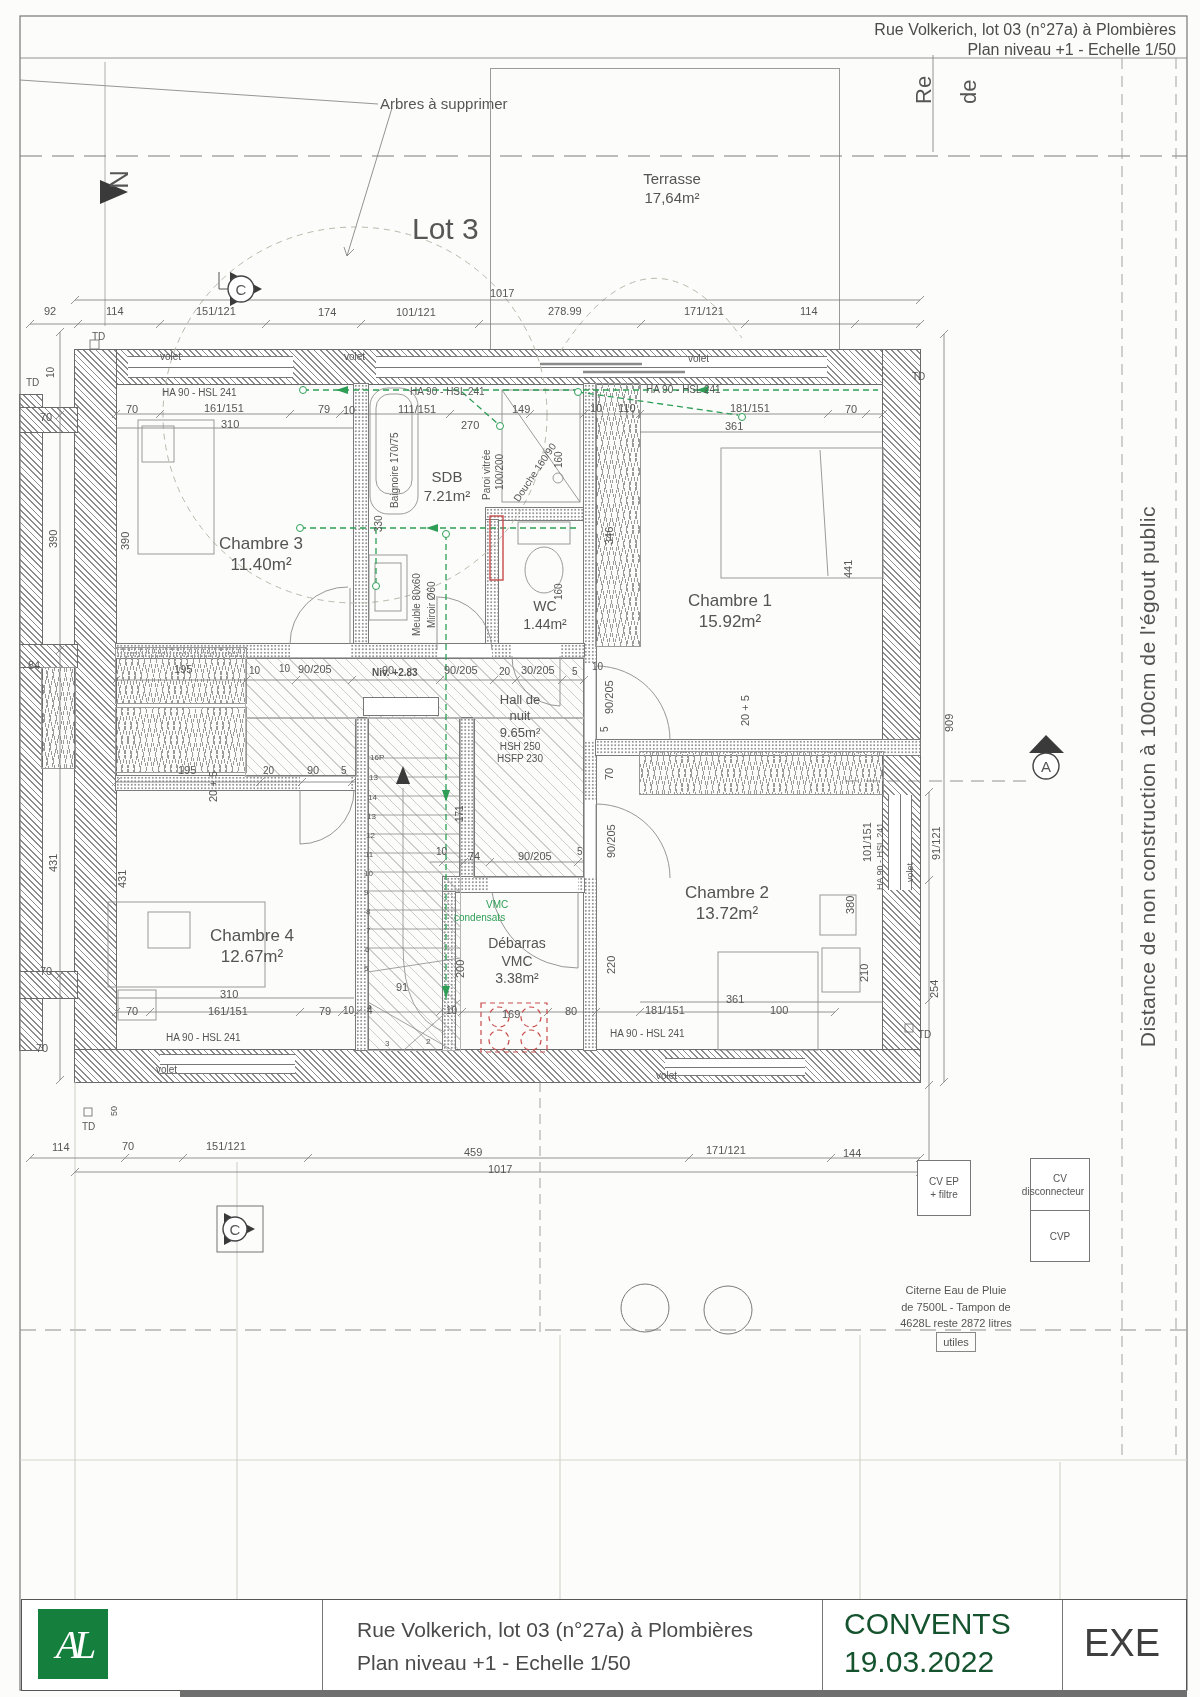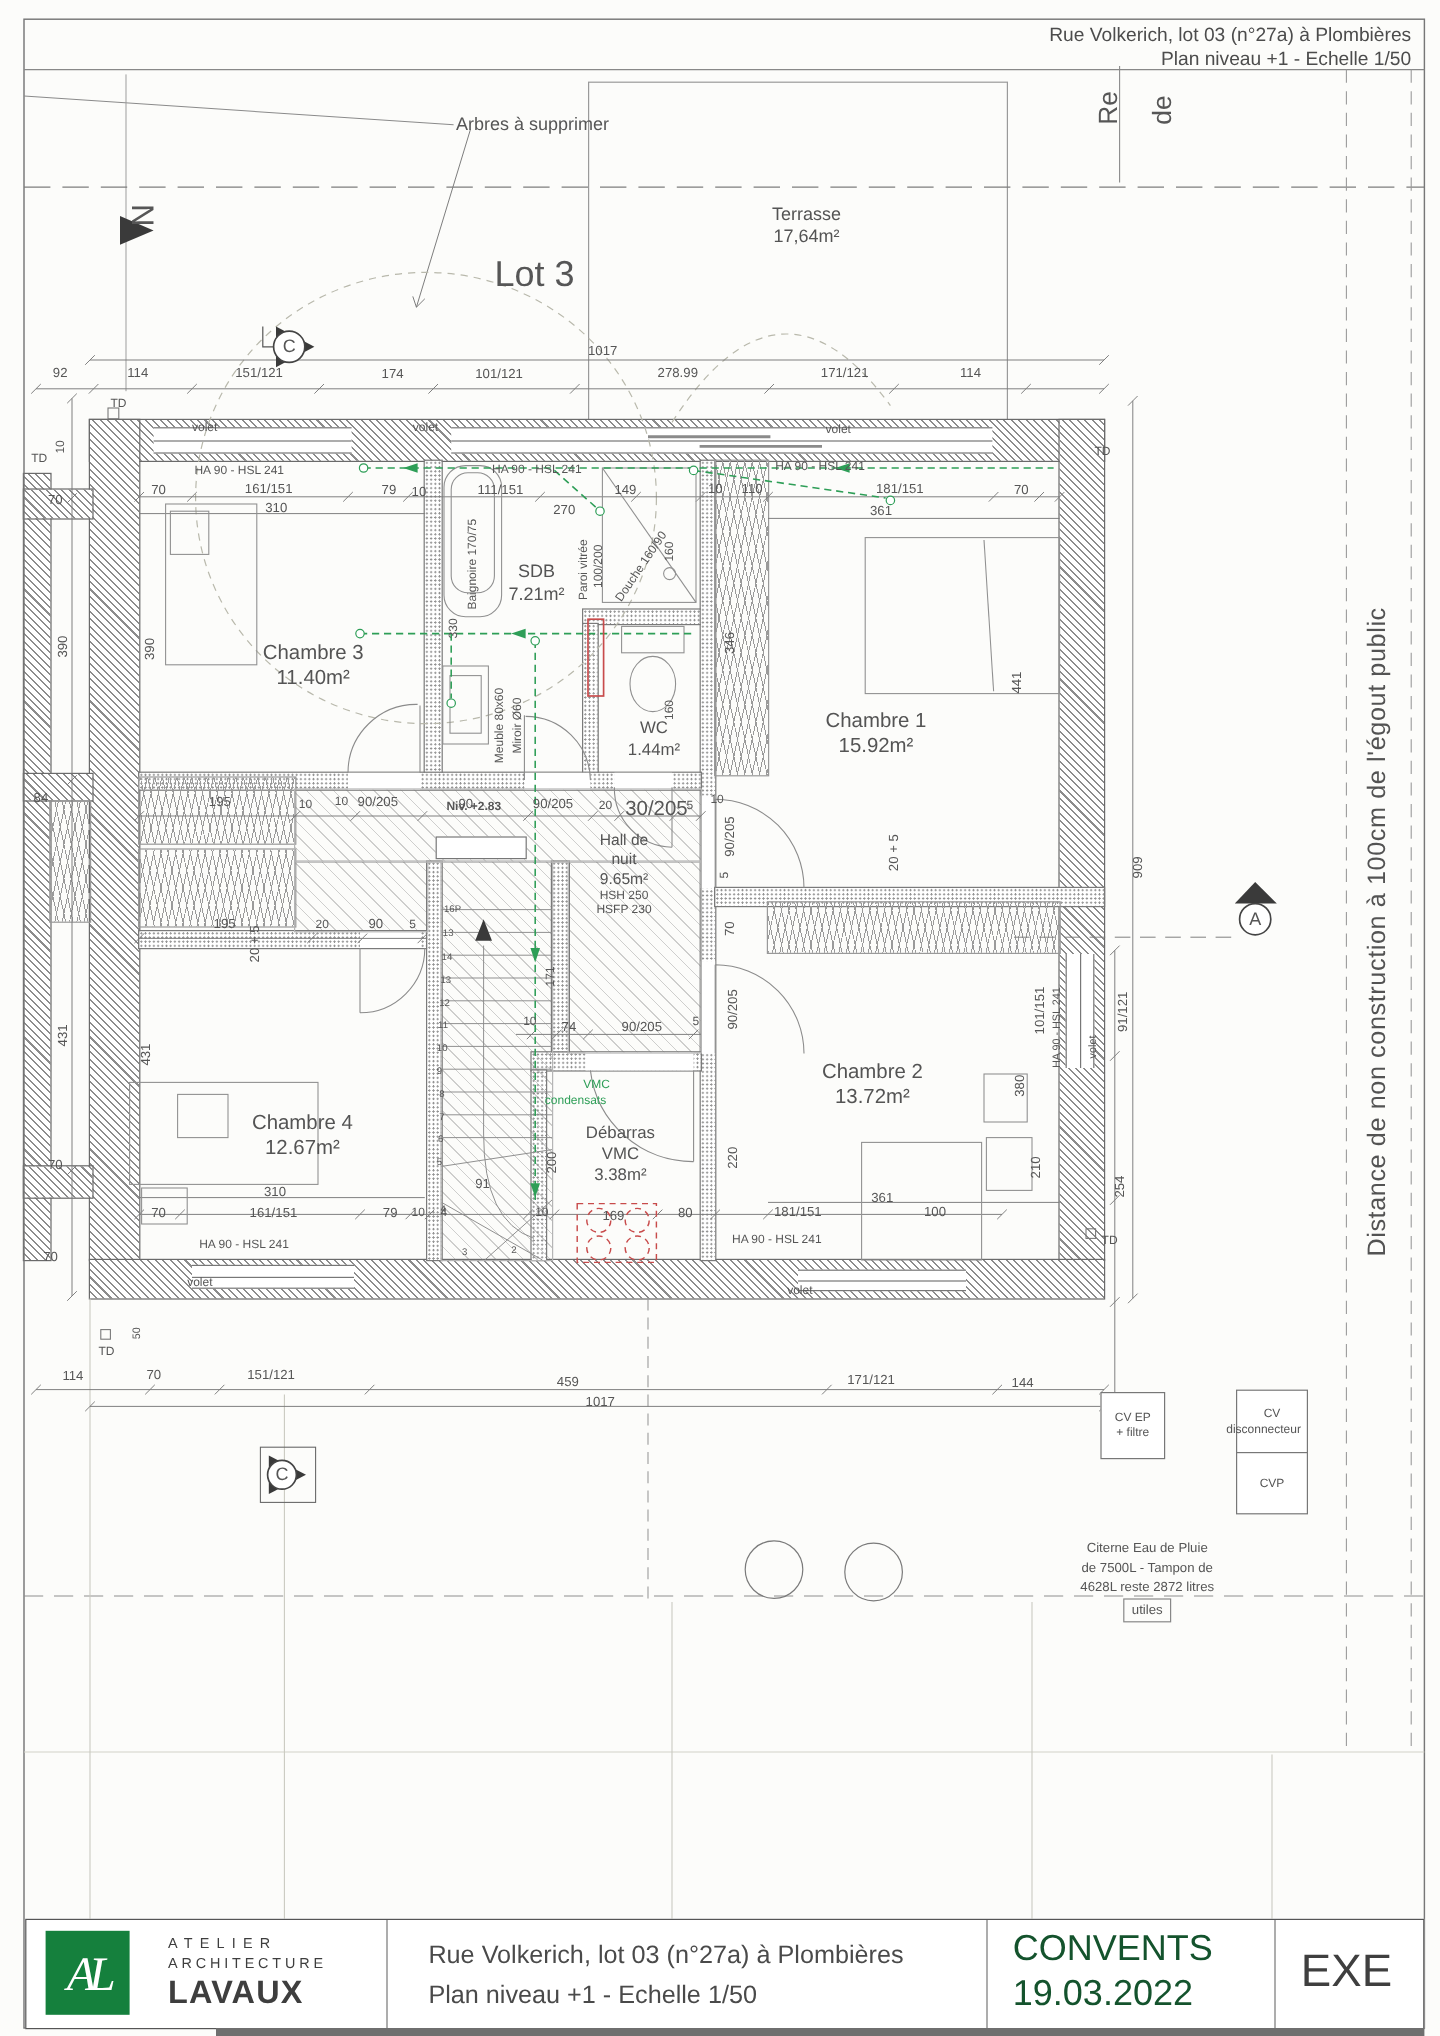--- a/index.html
+++ b/index.html
@@ -287,21 +287,21 @@
       <span class="ann" style="left: 843px; top: 578px; font-size: 11px; transform: rotate(-90deg); transform-origin: 0px 0px;">441</span>
       <span class="ann" style="left: 412px; top: 636px; font-size: 10px; transform: rotate(-90deg); transform-origin: 0px 0px;">Meuble 80x60</span>
       <span class="ann" style="left: 427px; top: 628px; font-size: 10px; transform: rotate(-90deg); transform-origin: 0px 0px;">Miroir Ø60</span>
       <span class="ann" style="left: 174px; top: 664px; font-size: 11px;">195</span>
       <span class="ann" style="left: 249px; top: 666px; font-size: 10px;">10</span>
       <span class="ann" style="left: 279px; top: 664px; font-size: 10px;">10</span>
       <span class="ann" style="left: 298px; top: 664px; font-size: 11px;">90/205</span>
       <span class="ann" style="left: 382px; top: 665px; font-size: 11px;">90</span>
       <span class="ann" style="left: 444px; top: 665px; font-size: 11px;">90/205</span>
       <span class="ann" style="left: 499px; top: 667px; font-size: 10px;">20</span>
-      <span class="ann" style="left: 521px; top: 665px; font-size: 17px;">30/205</span>
+      <span class="ann" style="left: 521px; top: 665px; font-size: 11px;">30/205</span>
       <span class="ann" style="left: 572px; top: 667px; font-size: 10px;">5</span>
       <span class="ann" style="left: 592px; top: 662px; font-size: 10px;">10</span>
       <span class="ann" style="left: 372px; top: 668px; font-size: 10px; font-weight: bold;">Niv. +2.83</span>
       <span class="ann" style="left: 604px; top: 714px; font-size: 11px; transform: rotate(-90deg); transform-origin: 0px 0px;">90/205</span>
       <span class="ann" style="left: 600px; top: 732px; font-size: 10px; transform: rotate(-90deg); transform-origin: 0px 0px;">5</span>
       <span class="ann" style="left: 604px; top: 780px; font-size: 11px; transform: rotate(-90deg); transform-origin: 0px 0px;">70</span>
       <span class="ann" style="left: 740px; top: 726px; font-size: 11px; transform: rotate(-90deg); transform-origin: 0px 0px;">20 + 5</span>
       <span class="ann" style="left: 208px; top: 802px; font-size: 11px; transform: rotate(-90deg); transform-origin: 0px 0px;">20 + 5</span>
       <span class="ann" style="left: 178px; top: 765px; font-size: 11px;">195</span>
       <span class="ann" style="left: 263px; top: 766px; font-size: 10px;">20</span>
@@ -437,25 +437,20 @@
     <div>de 7500L - Tampon de</div>
     <div>4628L reste 2872 litres</div>
     <div><span class="boxed">utiles</span></div>
   </div>
 
   <div class="tblock">
     <div class="tb-div" style="left:300px;"></div>
     <div class="tb-div" style="left:800px;"></div>
     <div class="tb-div" style="left:1040px;"></div>
     <div class="logo">AL</div>
-    <div class="company">
-      <div class="c1">ATELIER</div>
-      <div class="c2">ARCHITECTURE</div>
-      <div class="c3">LAVAUX</div>
-    </div>
     <div class="project">
       <div>Rue Volkerich, lot 03 (n°27a) à Plombières</div>
       <div>Plan niveau +1 - Echelle 1/50</div>
     </div>
     <div class="client">
       <div>CONVENTS</div>
       <div>19.03.2022</div>
     </div>
     <div class="status">EXE</div>
   </div>

